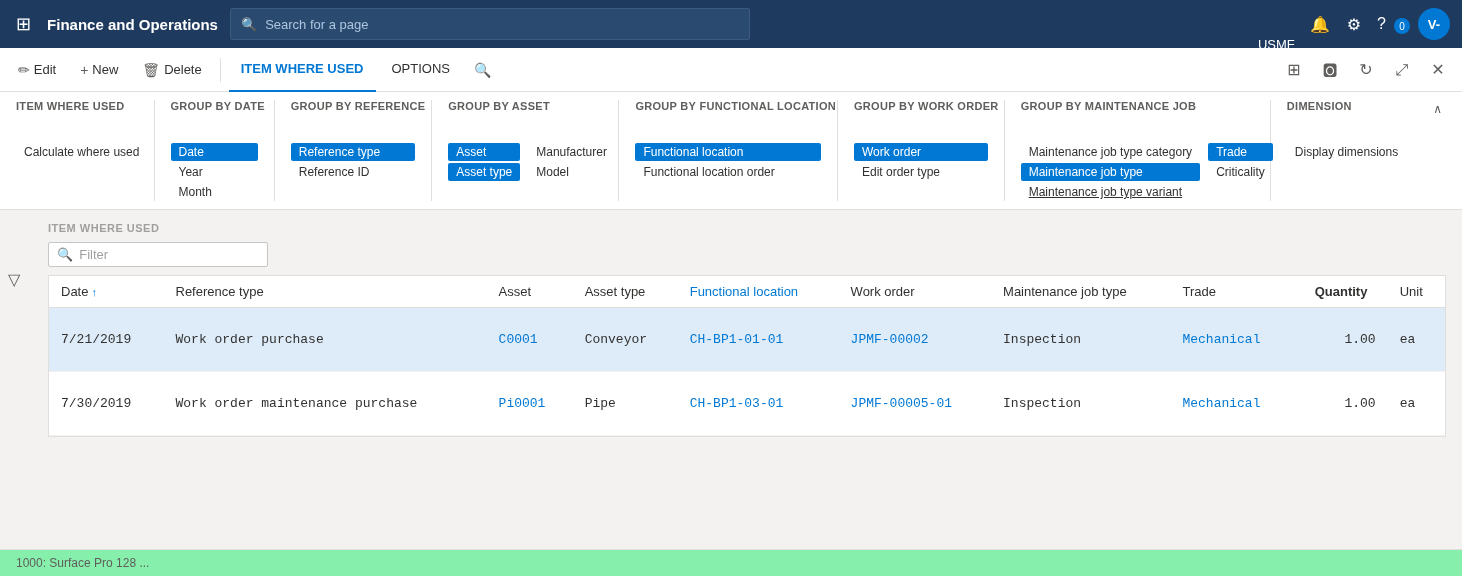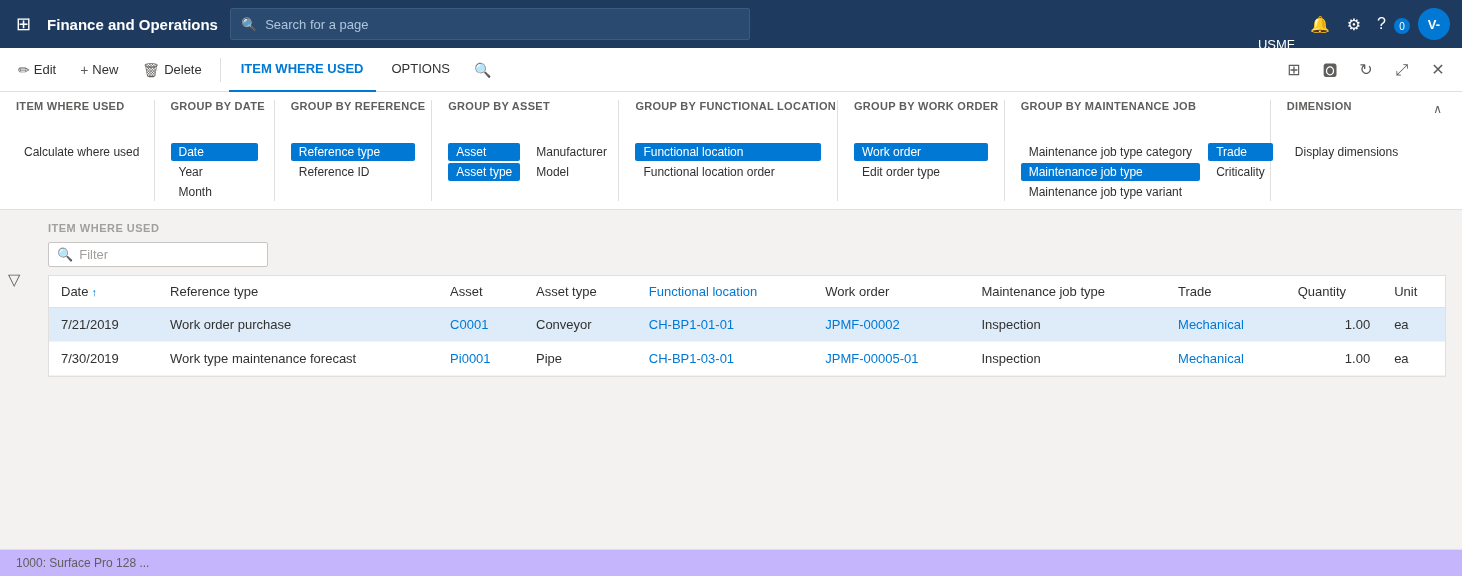--- a/index.html
+++ b/index.html
@@ -176,28 +176,29 @@
       text-align: left;
       font-weight: 400;
       color: #323130;
       border-bottom: 1px solid #e1dfdd;
       white-space: nowrap;
     }
     thead th.sort-asc::after { content: ' ↑'; color: #0078d4; font-size: 11px; }
     tbody tr { border-bottom: 1px solid #f3f2f1; }
     tbody tr.selected { background: #deecf9; }
     tbody td {
-      padding: 9px 12px;
+      padding: 24px 12px;
       color: #323130;
+      font-family: Liberation Mono, monospace;
     }
     tbody td.link { color: #0078d4; cursor: pointer; }
 
     
     .status-bar {
-      background: #c4b5fd;
+      background: #86efac;
       border-top: 1px solid #e1dfdd;
       padding: 6px 16px;
       font-size: 12px;
       color: #605e5c;
       position: fixed;
       bottom: 0;
       left: 0;
       right: 0;
     }
 
@@ -314,21 +315,21 @@
       </div>
     </div>
 
     <div class="group-section">
       <div class="group-section-title">GROUP BY MAINTENANCE JOB</div>
       <div class="group-items" style="display:grid;grid-template-columns:auto auto;gap:2px 8px;">
         <div class="group-item">Maintenance job type category</div>
         <div class="group-item active">Trade</div>
         <div class="group-item active">Maintenance job type</div>
         <div class="group-item">Criticality</div>
-        <div class="group-item" style="grid-column:1;">Maintenance job type variant</div>
+        <div class="group-item" style="grid-column:1;text-decoration:underline;">Maintenance job type variant</div>
       </div>
     </div>
 
     <div class="group-section" style="border-right:none;">
       <div class="group-section-title">DIMENSION</div>
       <div class="group-items">
         <div class="group-item">Display dimensions</div>
       </div>
     </div>
 
@@ -355,40 +356,40 @@
             <thead>
               <tr>
                 <th class="sort-asc">Date</th>
                 <th>Reference type</th>
                 <th>Asset</th>
                 <th>Asset type</th>
                 <th style="color:#0078d4;">Functional location</th>
                 <th>Work order</th>
                 <th>Maintenance job type</th>
                 <th>Trade</th>
-                <th style="text-align:left;">Quantity</th>
+                <th style="text-align:center;font-weight:bold;">Quantity</th>
                 <th>Unit</th>
               </tr>
             </thead>
             <tbody>
               <tr class="selected">
                 <td>7/21/2019</td>
                 <td>Work order purchase</td>
                 <td class="link">C0001</td>
                 <td>Conveyor</td>
                 <td class="link">CH-BP1-01-01</td>
                 <td class="link">JPMF-00002</td>
                 <td>Inspection</td>
                 <td class="link">Mechanical</td>
                 <td style="text-align:right;">1.00</td>
                 <td>ea</td>
               </tr>
               <tr>
                 <td>7/30/2019</td>
-                <td>Work type maintenance forecast</td>
+                <td>Work order maintenance purchase</td>
                 <td class="link">Pi0001</td>
                 <td>Pipe</td>
                 <td class="link">CH-BP1-03-01</td>
                 <td class="link">JPMF-00005-01</td>
                 <td>Inspection</td>
                 <td class="link">Mechanical</td>
                 <td style="text-align:right;">1.00</td>
                 <td>ea</td>
               </tr>
             </tbody>

